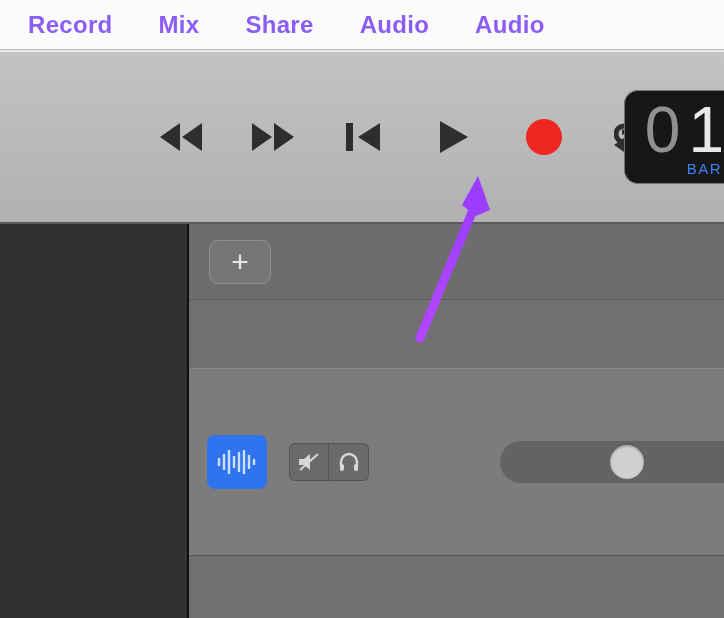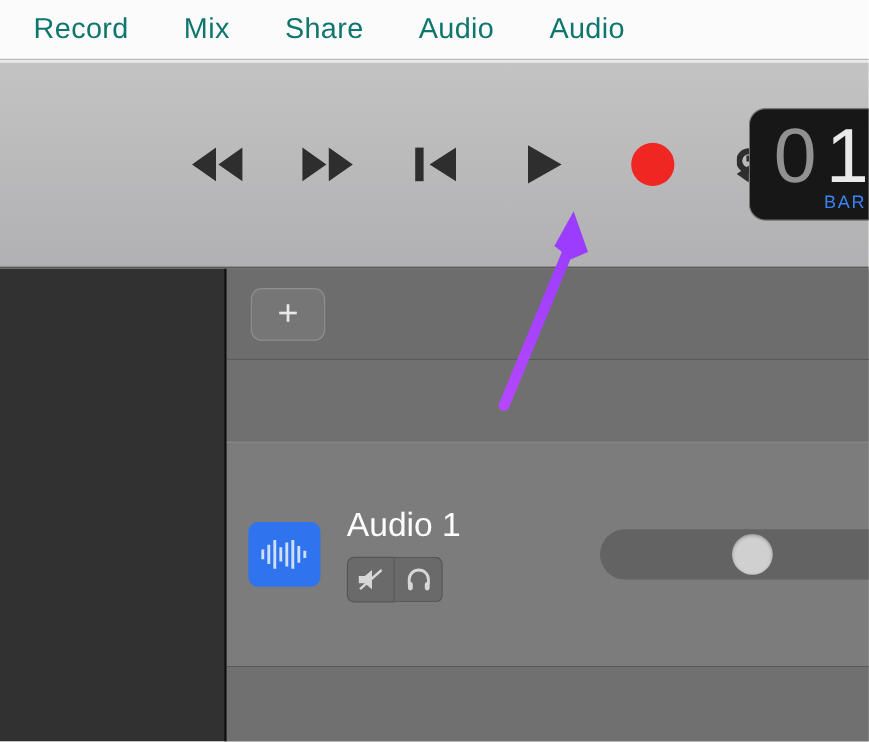--- a/index.html
+++ b/index.html
@@ -2,21 +2,21 @@
 <html><head>
 <meta charset="utf-8">
 <style>
   *{box-sizing:border-box;margin:0;padding:0}
   html,body{width:724px;height:618px;overflow:hidden;font-family:-apple-system,"Helvetica Neue",Arial,sans-serif}
 
   
   .menu-bar{
     width:100%;height:50px;background:#fbfbfb;border-bottom:1px solid #b8b8b8;
     display:flex;align-items:center;padding-left:28px;gap:46px;
-    font-size:24px;color:#0f766e;font-weight:400;letter-spacing:.3px;
+    font-size:24px;color:#8b5cf6;font-weight:700;letter-spacing:.3px;
   }
   .menu-item{cursor:default}
 
   
   .toolbar{
     width:100%;height:174px;background:linear-gradient(#c3c3c4,#b1b0b2);
     border-top:2px solid #e8e8e9;border-bottom:2px solid #5a5a5b;
     display:flex;align-items:center;position:relative;
   }
   .transport{
@@ -186,21 +186,20 @@
             <line x1="18" y1="8" x2="18" y2="20"></line>
             <line x1="23" y1="4" x2="23" y2="24"></line>
             <line x1="28" y1="2" x2="28" y2="26"></line>
             <line x1="33" y1="7" x2="33" y2="21"></line>
             <line x1="38" y1="11" x2="38" y2="17"></line>
           </g>
         </svg>
       </div>
 
       <div class="track-col">
-        <div class="track-name">Audio 1</div>
         <div class="track-btns">
           <div class="tcell">
             <svg width="22" height="20" viewBox="0 0 22 20">
               <path d="M1 7 H6 L12 2 V18 L6 13 H1 Z" fill="#d7d7d7"></path>
               <line x1="2" y1="18" x2="20" y2="2" stroke="#d7d7d7" stroke-width="2"></line>
             </svg>
           </div>
           <div class="tcell">
             <svg width="22" height="20" viewBox="0 0 22 20">
               <path d="M3 14 V10 A8 8 0 0 1 19 10 V14" fill="none" stroke="#d7d7d7" stroke-width="2.4"></path>

